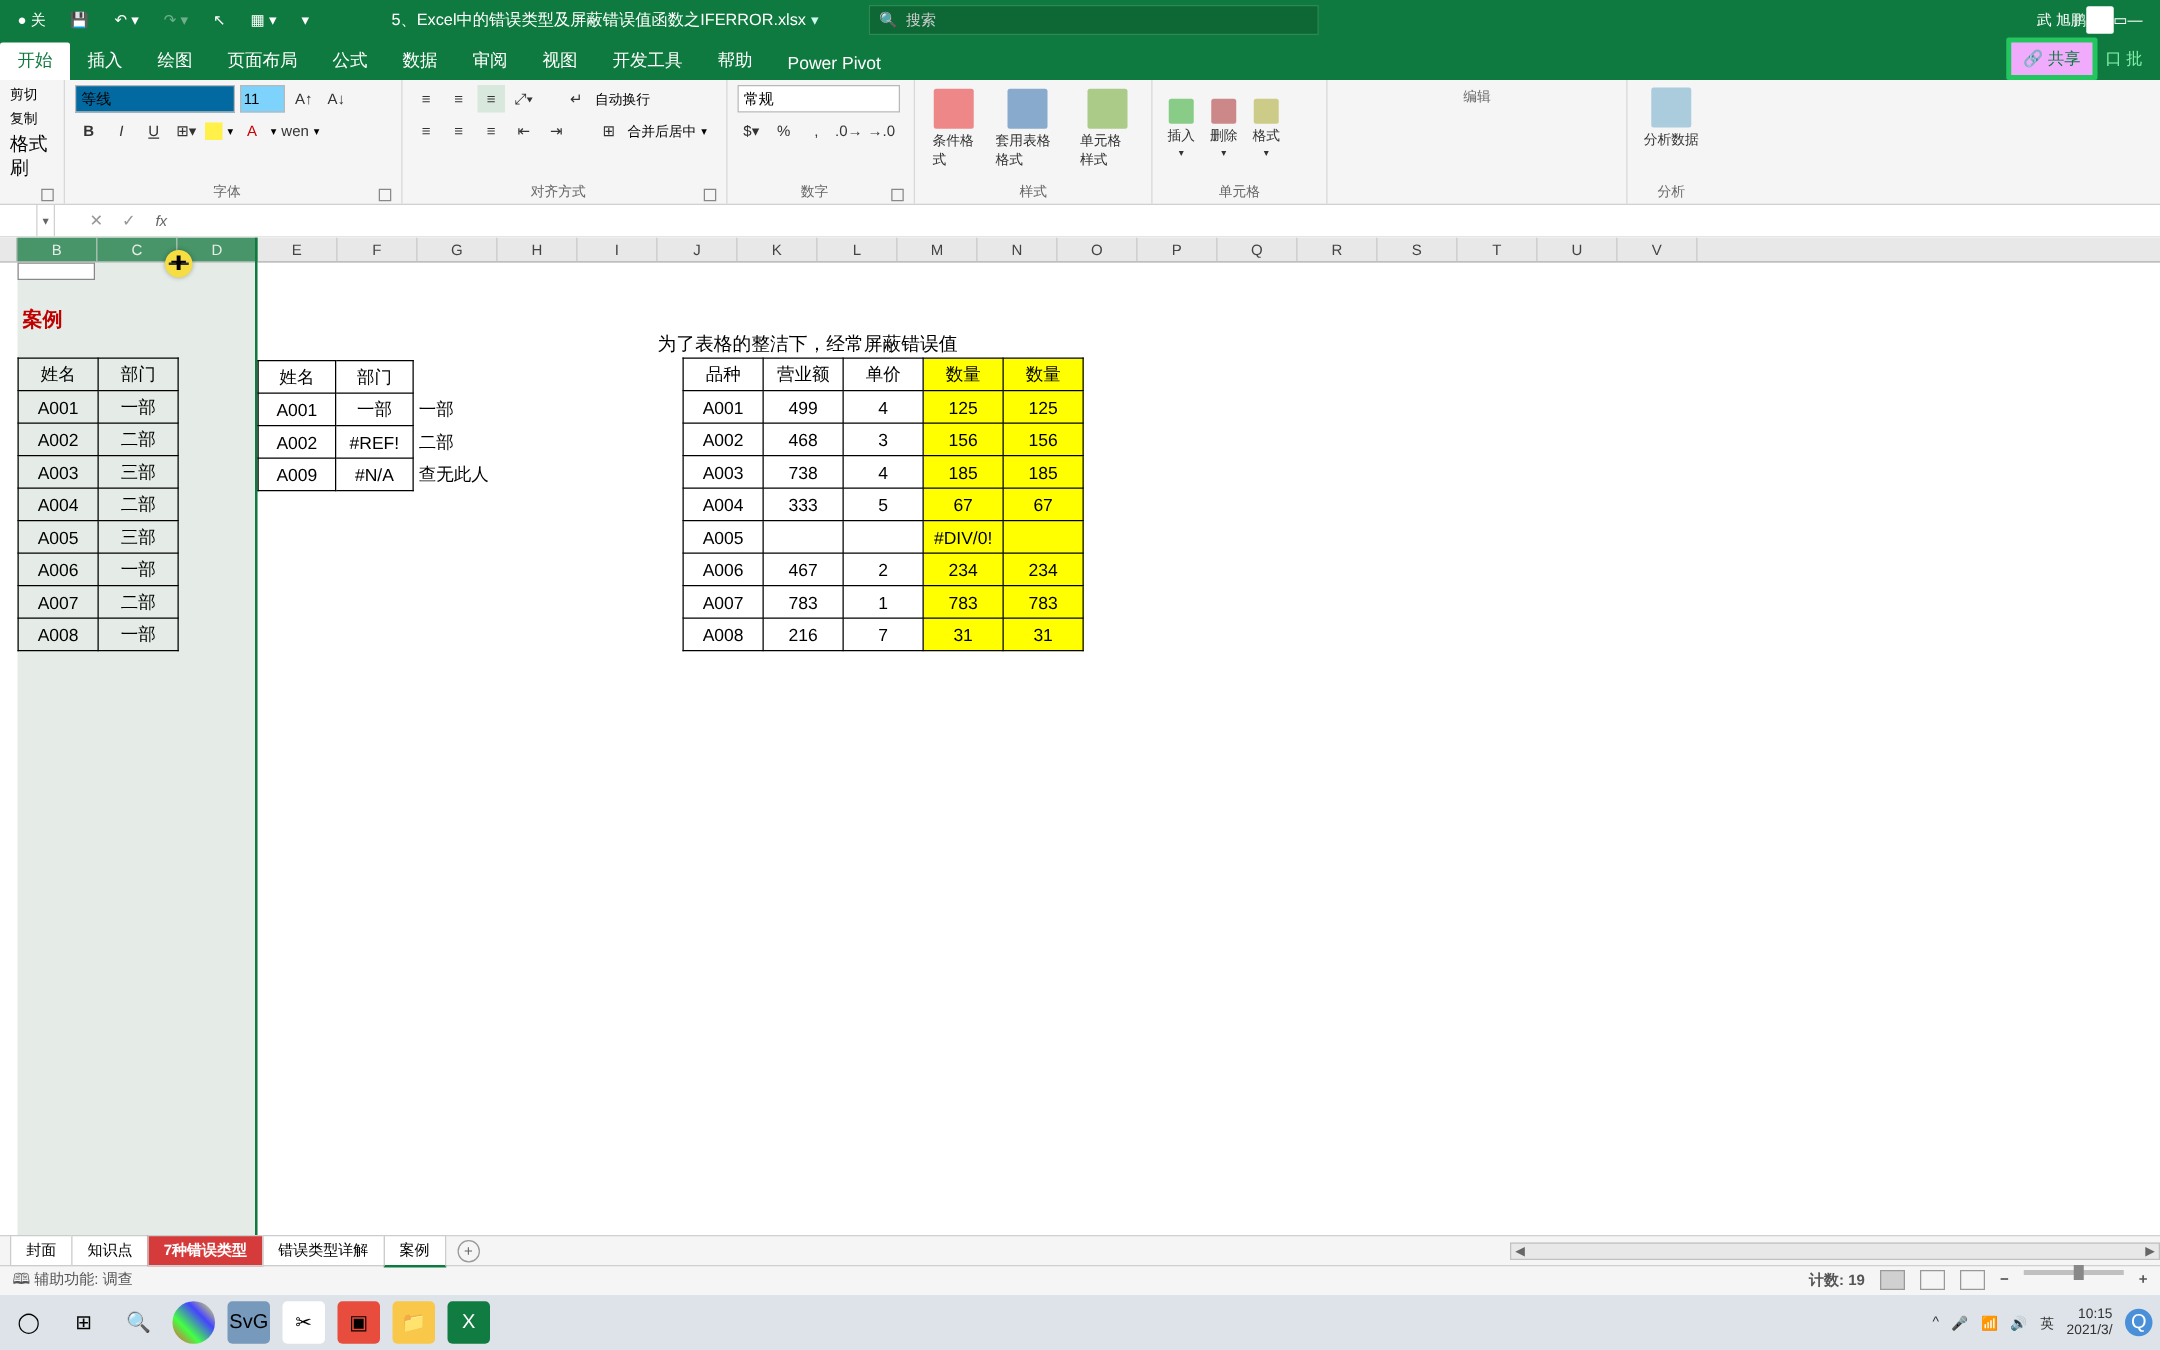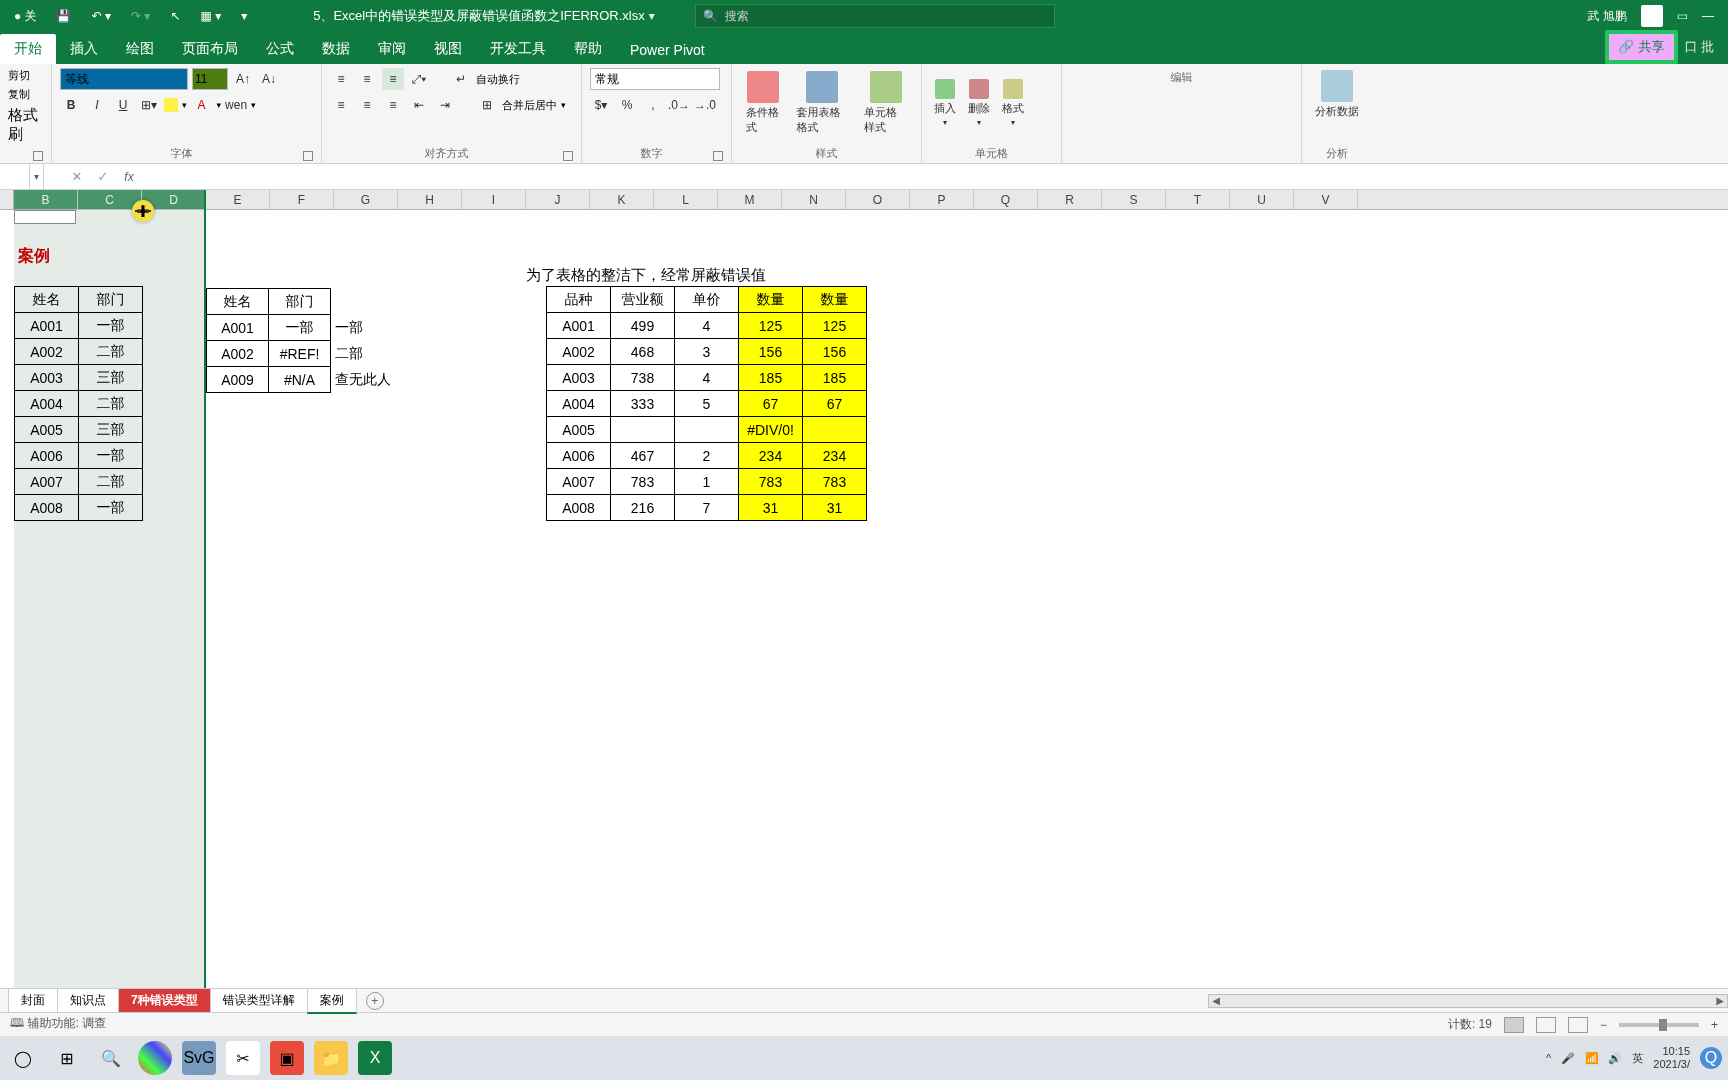--- a/index.html
+++ b/index.html
@@ -4,42 +4,42 @@
 <style>
 * { margin: 0; padding: 0; box-sizing: border-box; font-family: "Microsoft YaHei", sans-serif; }
 body { background: #fff; overflow: hidden; width: 1728px; height: 1080px; }
 
 
 .titlebar { height: 32px; background: #0f7a3f; display: flex; align-items: center; color: #fff; font-size: 12px; }
 .titlebar-left { display: flex; align-items: center; gap: 8px; padding-left: 8px; }
 .titlebar-btn { padding: 0 6px; cursor: pointer; }
 .titlebar-filename { margin-left: 60px; font-size: 13px; }
 .titlebar-search { margin-left: 40px; background: #0d6835; border: 1px solid #2a8a50; padding: 2px 8px; width: 360px; height: 24px; display: flex; align-items: center; gap: 6px; font-size: 12px; color: #ccc; }
-.titlebar-right { margin-left: auto; display: flex; align-items: center; gap: 14px; padding-right: 14px; }
+.titlebar-right { margin-left: auto; display: flex; align-items: center; padding-right: 14px; }
 .avatar { width: 22px; height: 22px; background: #fff; border-radius: 2px; display:inline-block; }
 
 
 .ribbon-tabs { height: 32px; background: #0f7a3f; display: flex; align-items: flex-end; padding-left: 0; }
 .ribbon-tab { padding: 6px 14px; color: #fff; font-size: 14px; cursor: pointer; }
 .ribbon-tab.active { background: #fff; color: #0f7a3f; border-radius: 2px 2px 0 0; }
 .ribbon-share { margin-left: auto; display: flex; align-items: center; gap: 6px; padding-right: 14px; }
 .share-btn { background: #f0abfc; color: #0f7a3f; padding: 4px 10px; font-size: 13px; border-radius: 2px; border: 4px solid #22c55e; }
 
 
 .ribbon { height: 100px; background: #f5f5f5; border-bottom: 1px solid #d0d0d0; display: flex; }
 .ribbon-group { border-right: 1px solid #d8d8d8; padding: 4px 8px 2px 8px; display: flex; flex-direction: column; justify-content: space-between; }
 .ribbon-group-label { font-size: 11px; color: #666; text-align: center; padding-top: 2px; }
 .ribbon-row { display: flex; align-items: center; gap: 4px; }
 .ribbon-row + .ribbon-row { margin-top: 4px; }
 .ribbon-btn { display: flex; flex-direction: column; align-items: center; gap: 2px; padding: 2px 4px; font-size: 11px; color: #333; cursor: pointer; }
 .ribbon-btn-large { padding: 2px 6px; }
 .ribbon-icon { width: 20px; height: 20px; display: inline-block; background: #888; border-radius: 2px; }
 .ribbon-icon-large { width: 32px; height: 32px; }
 .font-select { width: 128px; height: 22px; font-size: 12px; border: 1px solid #b8b8b8; background: #0369a1; padding: 0 4px; }
-.size-select { width: 36px; height: 22px; font-size: 12px; border: 1px solid #b8b8b8; background: #4d7c0f; padding: 0 2px; }
+.size-select { width: 36px; height: 22px; font-size: 12px; border: 1px solid #b8b8b8; background: #7dd3fc; padding: 0 2px; }
 .small-btn { width: 22px; height: 22px; display: inline-flex; align-items: center; justify-content: center; font-size: 12px; cursor: pointer; color: #333; }
 .small-btn.bold { font-weight: bold; }
 .small-btn.italic { font-style: italic; }
 .small-btn.underline { text-decoration: underline; }
 .number-select { width: 130px; height: 22px; font-size: 12px; border: 1px solid #b8b8b8; background: #fff; padding: 0 4px; }
 .corner-expand { width: 10px; height: 10px; align-self: flex-end; border: 1px solid #888; font-size: 8px; }
 
 
 .formula-bar { height: 26px; border-bottom: 1px solid #d0d0d0; display: flex; align-items: center; background: #fff; }
 .name-box { width: 30px; border-right: 1px solid #d0d0d0; height: 100%; display: flex; align-items: center; padding: 0 4px; font-size: 12px; }
@@ -71,21 +71,21 @@
 .sheet-tabs { height: 24px; background: #f5f5f5; border-top: 1px solid #d0d0d0; display: flex; align-items: center; padding-left: 8px; font-size: 12px; }
 .sheet-tab { padding: 3px 12px; border: 1px solid #ccc; background: #fff; margin-right: -1px; cursor: pointer; }
 .sheet-tab.red { background: #d63b3b; color: #fff; font-weight: bold; text-align: center; }
 .sheet-tab.active { background: #fff; border-bottom: 2px solid #0f7a3f; }
 .sheet-add { margin-left: 10px; width: 18px; height: 18px; border: 1px solid #999; border-radius: 50%; text-align: center; line-height: 16px; color: #666; }
 .sheet-scroll { margin-left: auto; width: 520px; height: 14px; background: #e8e8e8; border: 1px solid #c0c0c0; display:flex; align-items:center; }
 .sheet-scroll .arrow { width:14px; text-align:center; font-size:10px; color:#666; }
 
 
 .status-bar { height: 24px; background: #f5f5f5; border-top: 1px solid #d0d0d0; display: flex; align-items: center; padding: 0 10px; font-size: 12px; color: #555; }
-.status-right { margin-left: auto; display: flex; align-items: center; gap: 12px; }
+.status-right { margin-left: auto; display: flex; align-items: flex-start; gap: 12px; font-weight: bold; }
 .view-btn { width: 20px; height: 16px; border: 1px solid #999; }
 .zoom-slider { width: 80px; height: 4px; background: #c0c0c0; position: relative; }
 .zoom-slider::after { content:''; position:absolute; left:50%; top:-4px; width:8px; height:12px; background:#888; }
 
 
 .taskbar { height: 44px; background: #dde3e8; display: flex; align-items: center; padding: 0 6px; gap: 10px; }
 .task-icon { width: 34px; height: 34px; border-radius: 4px; display: inline-flex; align-items: center; justify-content: center; font-size: 16px; }
 .task-right { margin-left: auto; display: flex; align-items: center; gap: 10px; font-size: 11px; color: #333; }
 .clock { text-align: right; line-height: 1.2; }
 </style>
@@ -123,21 +123,21 @@
   <div class="ribbon-tab">页面布局</div>
   <div class="ribbon-tab">公式</div>
   <div class="ribbon-tab">数据</div>
   <div class="ribbon-tab">审阅</div>
   <div class="ribbon-tab">视图</div>
   <div class="ribbon-tab">开发工具</div>
   <div class="ribbon-tab">帮助</div>
   <div class="ribbon-tab">Power Pivot</div>
   <div class="ribbon-share">
     <span class="share-btn">🔗 <span>共享</span></span>
-    <span style="color:#e5e5e5;font-size:13px">口 批</span>
+    <span style="color:#86efac;font-size:13px">口 批</span>
   </div>
 </div>
 
 <div class="ribbon">
   <div class="ribbon-group" style="width:52px">
     <div>
       <div style="font-size:11px">剪切</div>
       <div style="font-size:11px;margin-top:4px">复制</div>
       <div style="font-size:15px;margin-top:4px">格式刷</div>
     </div>

